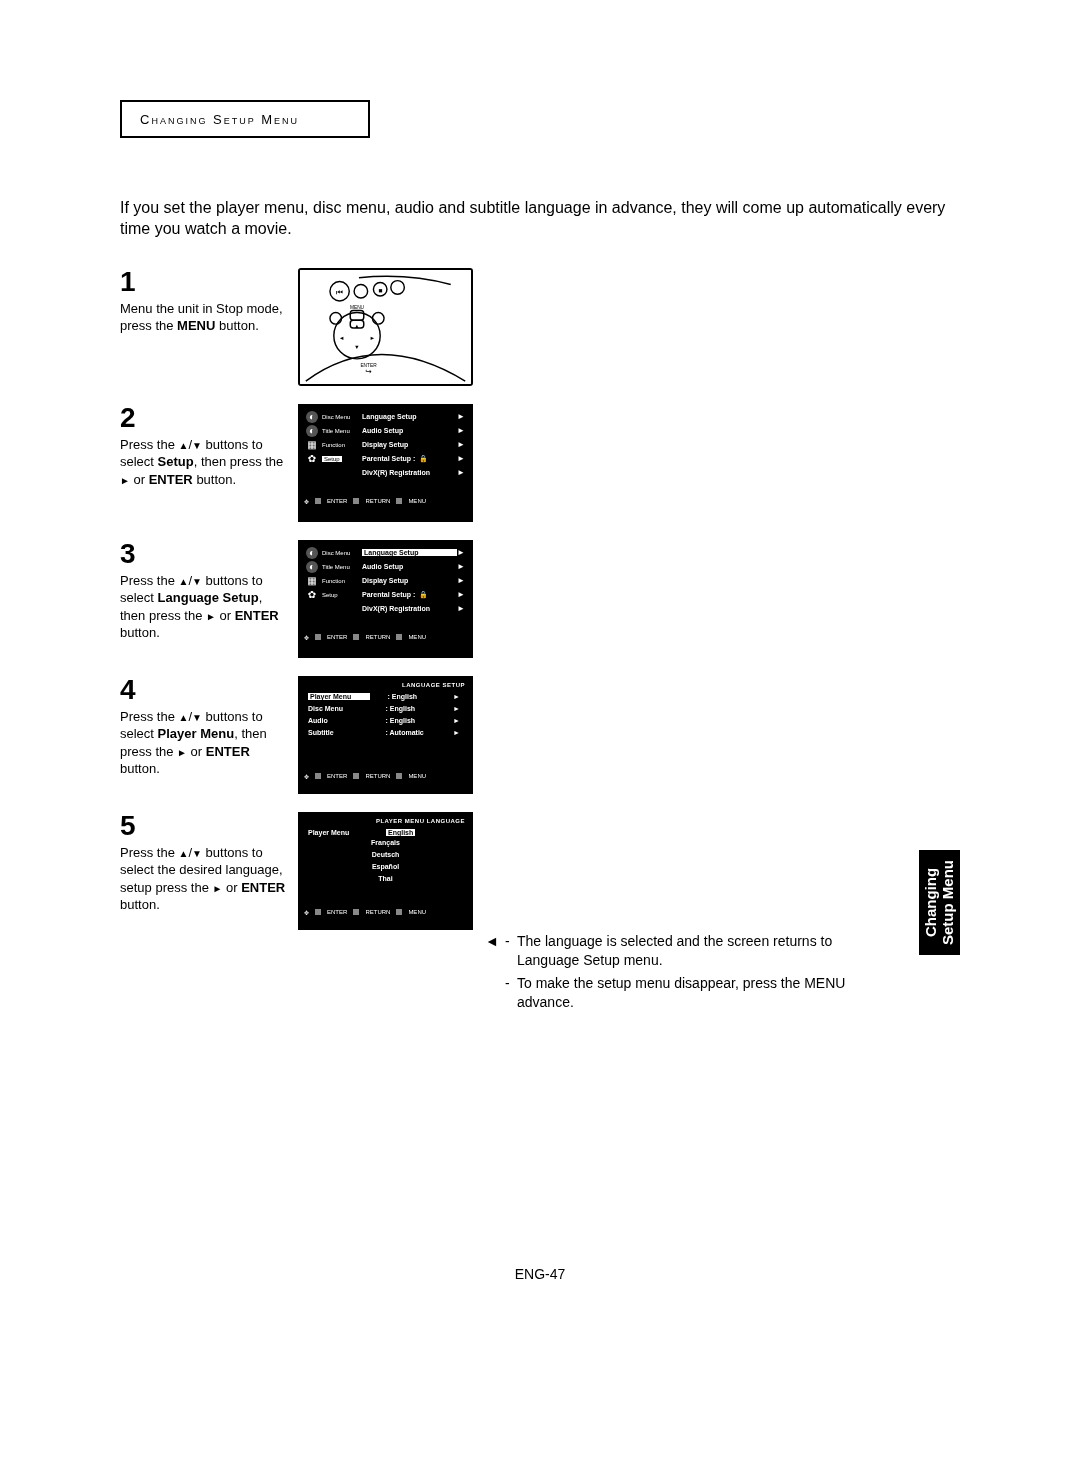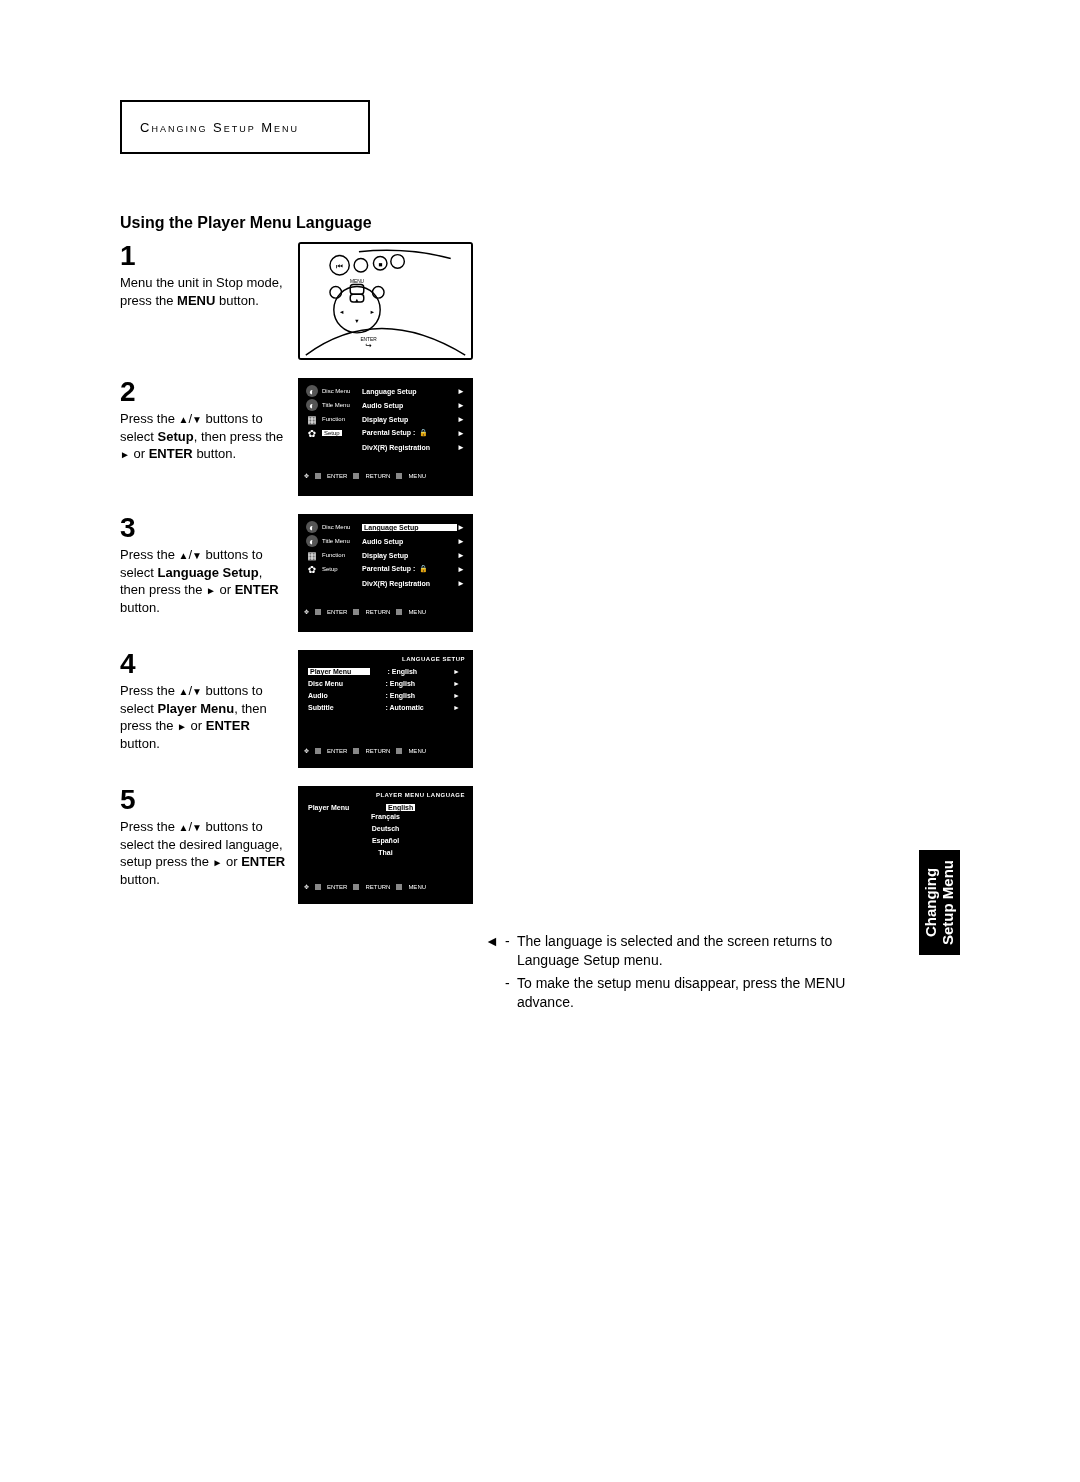--- a/index.html
+++ b/index.html
@@ -13,21 +13,21 @@
     color: #000;
   }
   .page {
     padding: 100px 100px 40px 120px;
     position: relative;
     height: 1342px;
     box-sizing: border-box;
   }
   .header-box {
     border: 2px solid #000;
-    padding: 16px 18px;
+    padding: 8px 18px;
     width: 210px;
     margin-bottom: 60px;
   }
   .header-box span {
     font-variant: small-caps;
     letter-spacing: 2px;
     font-size: 13px;
   }
   .title {
     font-size: 28px;
@@ -194,22 +194,22 @@
 </style>
 </head>
 <body>
 
 <div class="page">
 
   <div class="header-box">
     <span>Changing Setup Menu</span>
   </div>
 
-
-  <div class="subhead">Using the Player Menu Language</div>
+  <div class="intro">If you set the player menu, disc menu, audio and subtitle language in advance, they will come up automatically every time you watch a movie.</div>
+
 
   <div class="steps">
 
     <div class="step">
       <div class="step-text">
         <div class="step-num">1</div>
         <span>Menu the unit in Stop mode, press the </span><b>MENU</b><span> button.</span>
       </div>
       <div class="step-graphic">
         <div class="remote">
@@ -436,13 +436,14 @@
       <span class="dash">-</span>
       <span>To make the setup menu disappear, press the MENU advance.</span>
     </div>
   </div>
 
   <div class="side-tab">
     <span>Changing</span><br>
     <span>Setup Menu</span>
   </div>
 
+  <div class="page-num">ENG-47</div>
 </div>
 
 </body></html>

